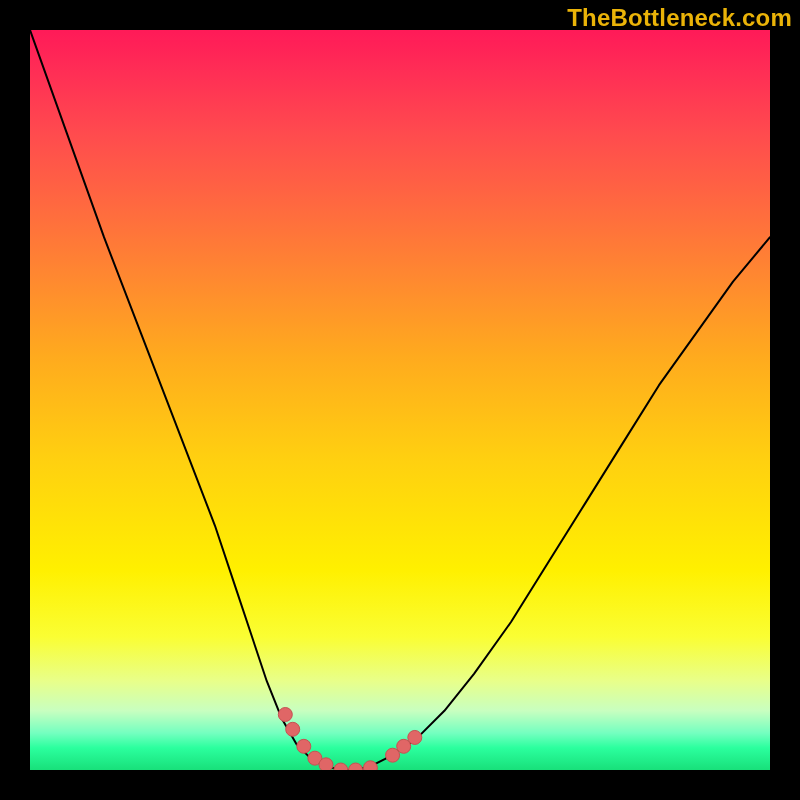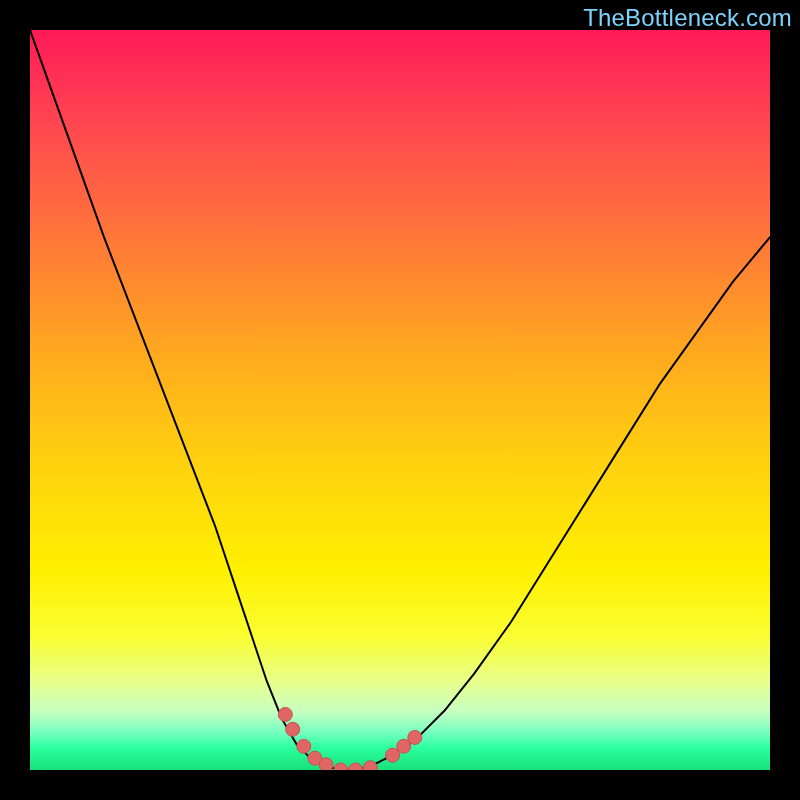--- a/index.html
+++ b/index.html
@@ -38,22 +38,22 @@
       #2bff9e 97%,
       #18e07a 100%
     );
   }
   .watermark {
     position: absolute;
     top: 4px;
     right: 8px;
     font-family: Arial, Helvetica, sans-serif;
     font-size: 24px;
-    font-weight: 400;
-    color: #7dd3fc;
+    font-weight: 700;
+    color: #eab308;
     letter-spacing: 0.2px;
   }
   svg.curve {
     position: absolute;
     inset: 0;
     width: 100%;
     height: 100%;
   }
 </style>
 </head>

